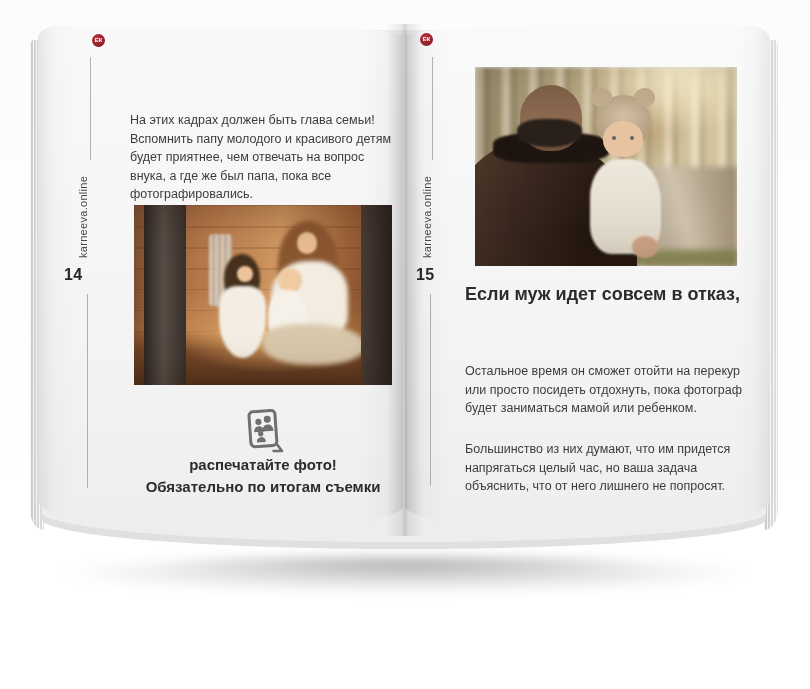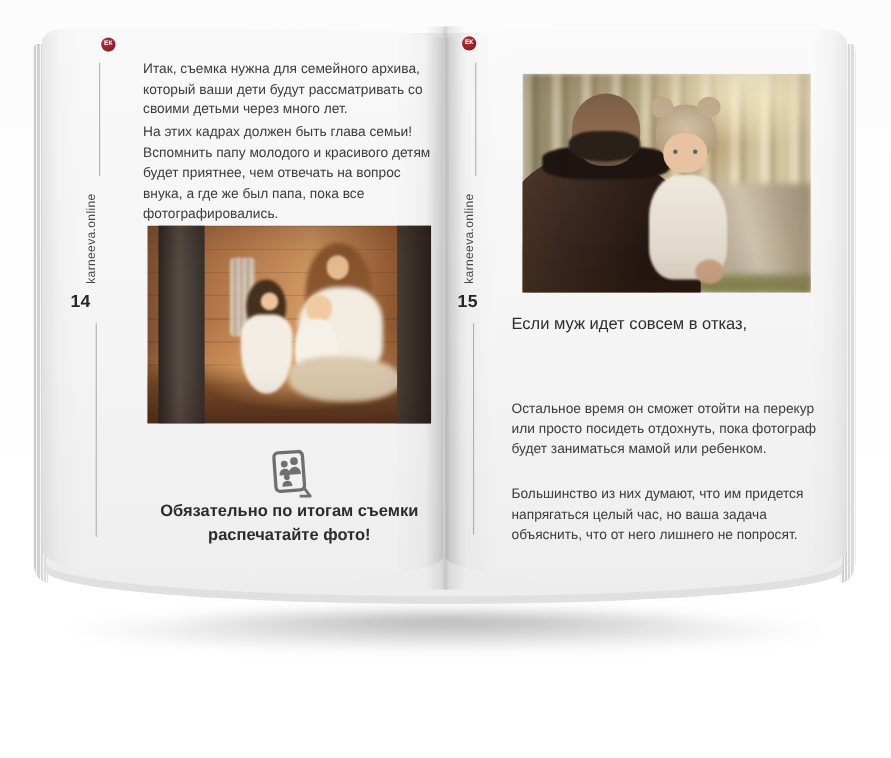--- a/index.html
+++ b/index.html
@@ -46,21 +46,21 @@
   
   .logo{position:absolute;width:13px;height:13px;border-radius:50%;
         background:radial-gradient(circle at 35% 30%,#b63340,#8d1b26 75%);
         color:#fff;font-size:6px;font-weight:bold;line-height:13px;text-align:center;letter-spacing:0;}
   .vline{position:absolute;width:1px;background:#9a9a9a;opacity:.75;}
   .vert-brand{position:absolute;white-space:nowrap;font-size:11px;line-height:13px;color:#474747;
               letter-spacing:.3px;transform:rotate(-90deg);transform-origin:0 0;}
   .page-num{position:absolute;font-size:16px;font-weight:bold;color:#262626;letter-spacing:.3px;}
 
   .body-text{position:absolute;font-size:12.5px;line-height:18.5px;color:#3c3c3c;letter-spacing:0;}
-  .headline{position:absolute;font-size:15px;line-height:21px;font-weight:normal;color:#2c2c2c;}
+  .headline{position:absolute;font-size:18px;line-height:21px;font-weight:bold;color:#2c2c2c;}
   .headline div{white-space:nowrap;}
   .callout{position:absolute;text-align:center;font-size:15px;line-height:22px;font-weight:bold;color:#2c2c2c;}
   .callout div{white-space:nowrap;}
 
   
   .photo{position:absolute;overflow:hidden;}
   .photo > div{position:absolute;}
 
   
   .ph1-wall{inset:0;
@@ -151,21 +151,20 @@
 
     <div class="page page-left">
       <div class="logo" style="left:54px;top:8px;">
         <span>ЕК</span>
       </div>
       <div class="vline" style="left:52px;top:31px;height:103px;"></div>
       <div class="vert-brand" style="left:39px;top:232px;">karneeva.online</div>
       <div class="page-num" style="left:26px;top:240px;">14</div>
       <div class="vline" style="left:49px;top:268px;height:194px;"></div>
 
-      <div class="body-text" style="left:92px;top:27px;width:266px;">Итак, съемка нужна для семейного архива, который ваши дети будут рассматривать со своими детьми через много лет.</div>
       <div class="body-text" style="left:92px;top:85px;width:266px;">На этих кадрах должен быть глава семьи! Вспомнить папу молодого и красивого детям будет приятнее, чем отвечать на вопрос внука, а где же был папа, пока все фотографировались.</div>
 
       <div class="photo" style="left:96px;top:179px;width:258px;height:180px;">
         <div class="ph1-wall"></div>
         <div class="ph1-radiator"></div>
         <div class="ph1-floor"></div>
         <div class="ph1-mom-hair"></div>
         <div class="ph1-mom-face"></div>
         <div class="ph1-mom-body"></div>
         <div class="ph1-girl-hair"></div>
@@ -188,22 +187,22 @@
           <path d="M13 23.5 c0-4 2.6-5.7 5-5.7 s5 1.7 5 5.7 z"></path>
           <circle cx="27" cy="11.5" r="3.5"></circle>
           <path d="M21.5 23.5 c0-4.8 2.8-6.8 5.5-6.8 s5.5 2 5.5 6.8 z"></path>
           <circle cx="19.5" cy="25.5" r="2.7"></circle>
           <path d="M15 34 c0-3.6 2.1-5.1 4.5-5.1 s4.5 1.5 4.5 5.1 z"></path>
         </g>
         <path d="M35 35 L41 43 L31.5 43" fill="none" stroke="#6f6f6f" stroke-width="2.6" stroke-linejoin="round"></path>
       </svg>
 
       <div class="callout" style="left:92px;top:428px;width:266px;">
+        <div>распечатайте фото!</div>
         <div>Обязательно по итогам съемки</div>
-        <div>распечатайте фото!</div>
       </div>
     </div>
 
     <div class="page page-right">
       <div class="logo" style="left:15px;top:7px;">
         <span>ЕК</span>
       </div>
       <div class="vline" style="left:27px;top:31px;height:103px;"></div>
       <div class="vert-brand" style="left:16px;top:232px;">karneeva.online</div>
       <div class="page-num" style="left:11px;top:240px;">15</div>

